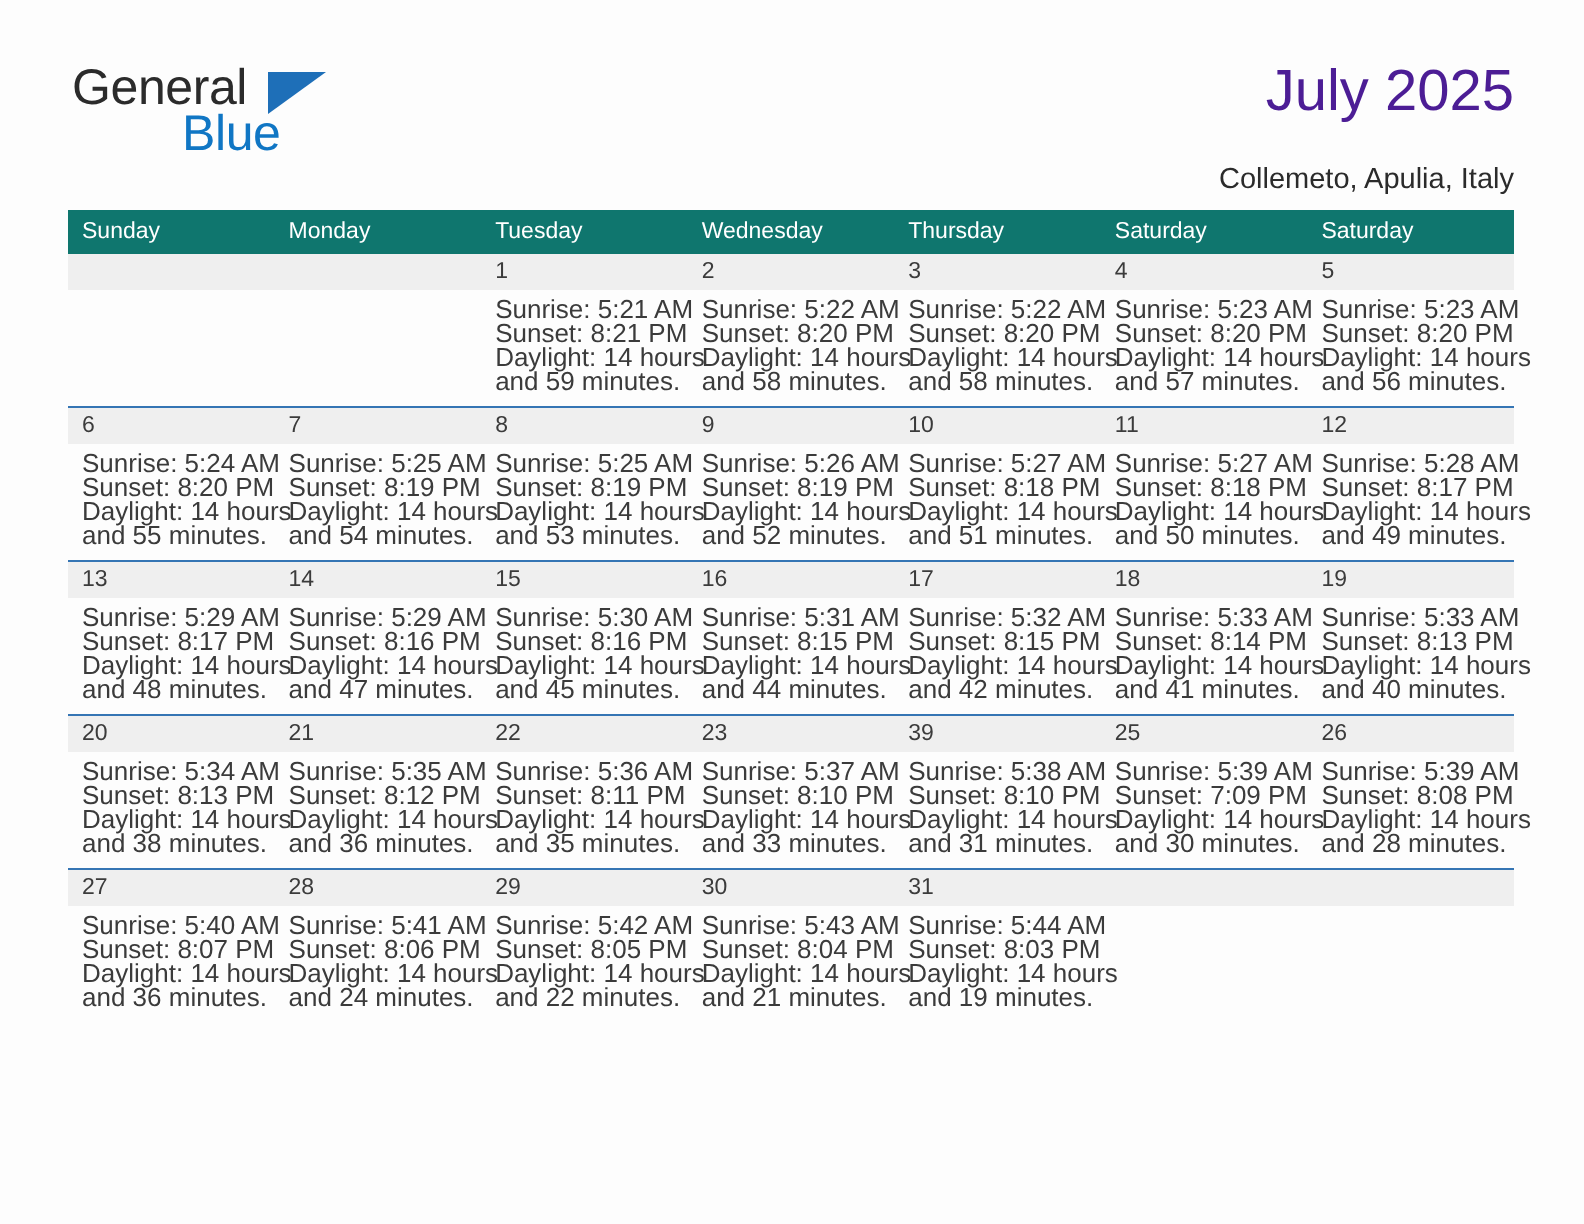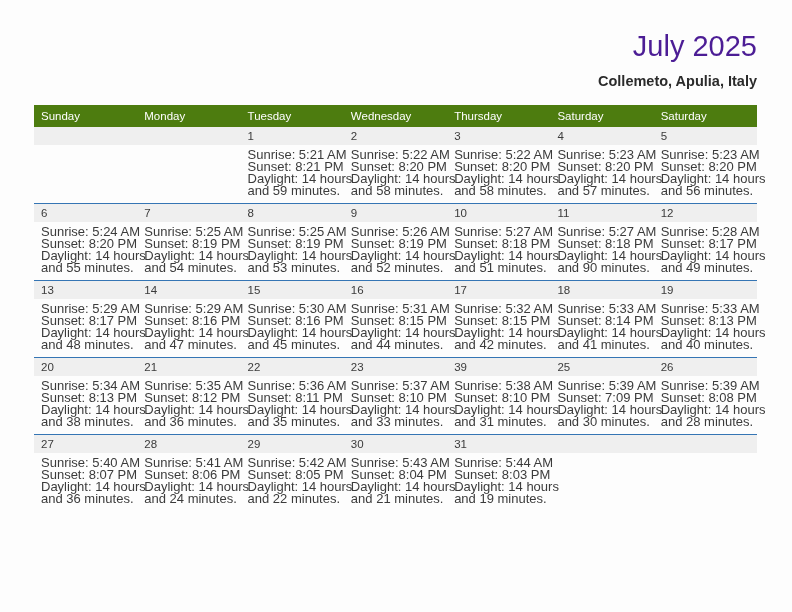--- a/index.html
+++ b/index.html
@@ -74,36 +74,35 @@
   .cal-title {
     font-size: 29px;
     color: #4c1d95;
     line-height: 36px;
     white-space: nowrap;
   }
   .cal-subtitle {
     font-size: 14.5px;
     color: #2b2b2b;
     line-height: 20px;
-    margin-top: 7px;
+    margin-top: 16px;
     white-space: nowrap;
-    font-weight: bold;
   }
 
   
   .calendar {
     position: absolute;
     left: 34px;
     top: 105px;
     width: 723px;
     border-collapse: collapse;
     table-layout: fixed;
   }
   .calendar th {
-    background: #4d7c0f;
+    background: #0f766e;
     color: #ffffff;
     font-size: 11.5px;
     font-weight: normal;
     text-align: left;
     padding: 5px 0 5px 7px;
     height: 10px;
     border: none;
   }
   .calendar td {
     vertical-align: top;
@@ -140,20 +139,25 @@
     background: #efefef;
   }
 </style>
 </head>
 <body>
 
 <div class="page">
 
   <div class="header">
 
+    <div class="logo">
+      <span class="logo-general">General</span>
+      <span class="logo-flag"></span>
+      <span class="logo-blue">Blue</span>
+    </div>
 
     <div class="title-block">
       <div class="cal-title">July 2025</div>
       <div class="cal-subtitle">Collemeto, Apulia, Italy</div>
     </div>
 
   </div>
 
   <table class="calendar">
     <thead>
@@ -278,21 +282,21 @@
               <div>Daylight: 14 hours</div>
               <div>and 51 minutes.</div>
             </div>
           </td>
           <td>
             <div class="daynum">11</div>
             <div class="details">
               <div>Sunrise: 5:27 AM</div>
               <div>Sunset: 8:18 PM</div>
               <div>Daylight: 14 hours</div>
-              <div>and 90 minutes.</div>
+              <div>and 50 minutes.</div>
             </div>
           </td>
           <td>
             <div class="daynum">12</div>
             <div class="details">
               <div>Sunrise: 5:28 AM</div>
               <div>Sunset: 8:17 PM</div>
               <div>Daylight: 14 hours</div>
               <div>and 49 minutes.</div>
             </div>

